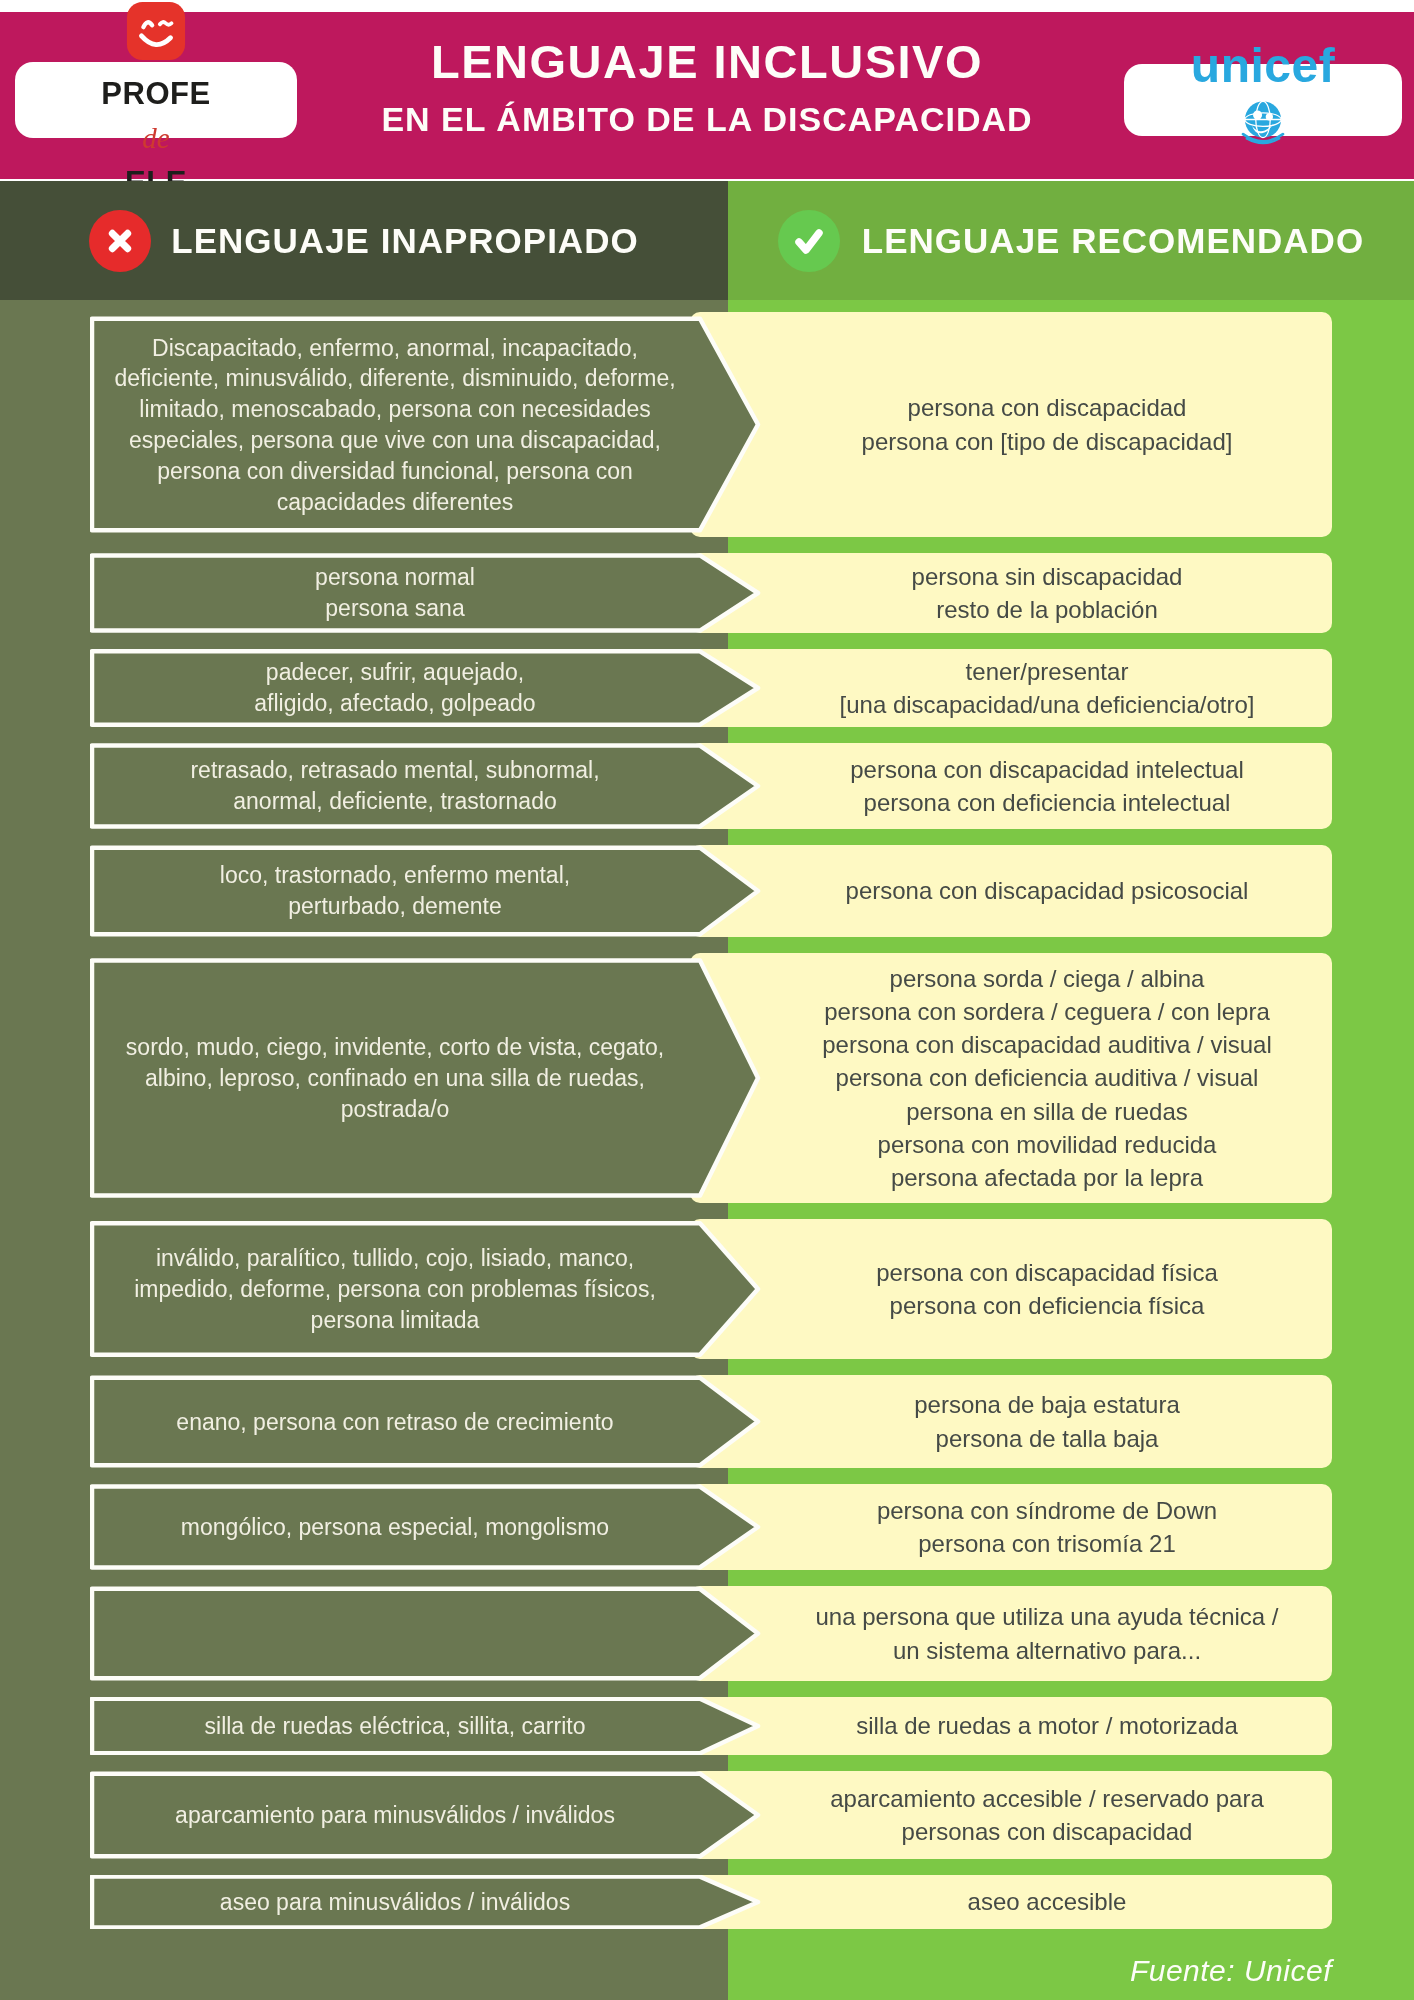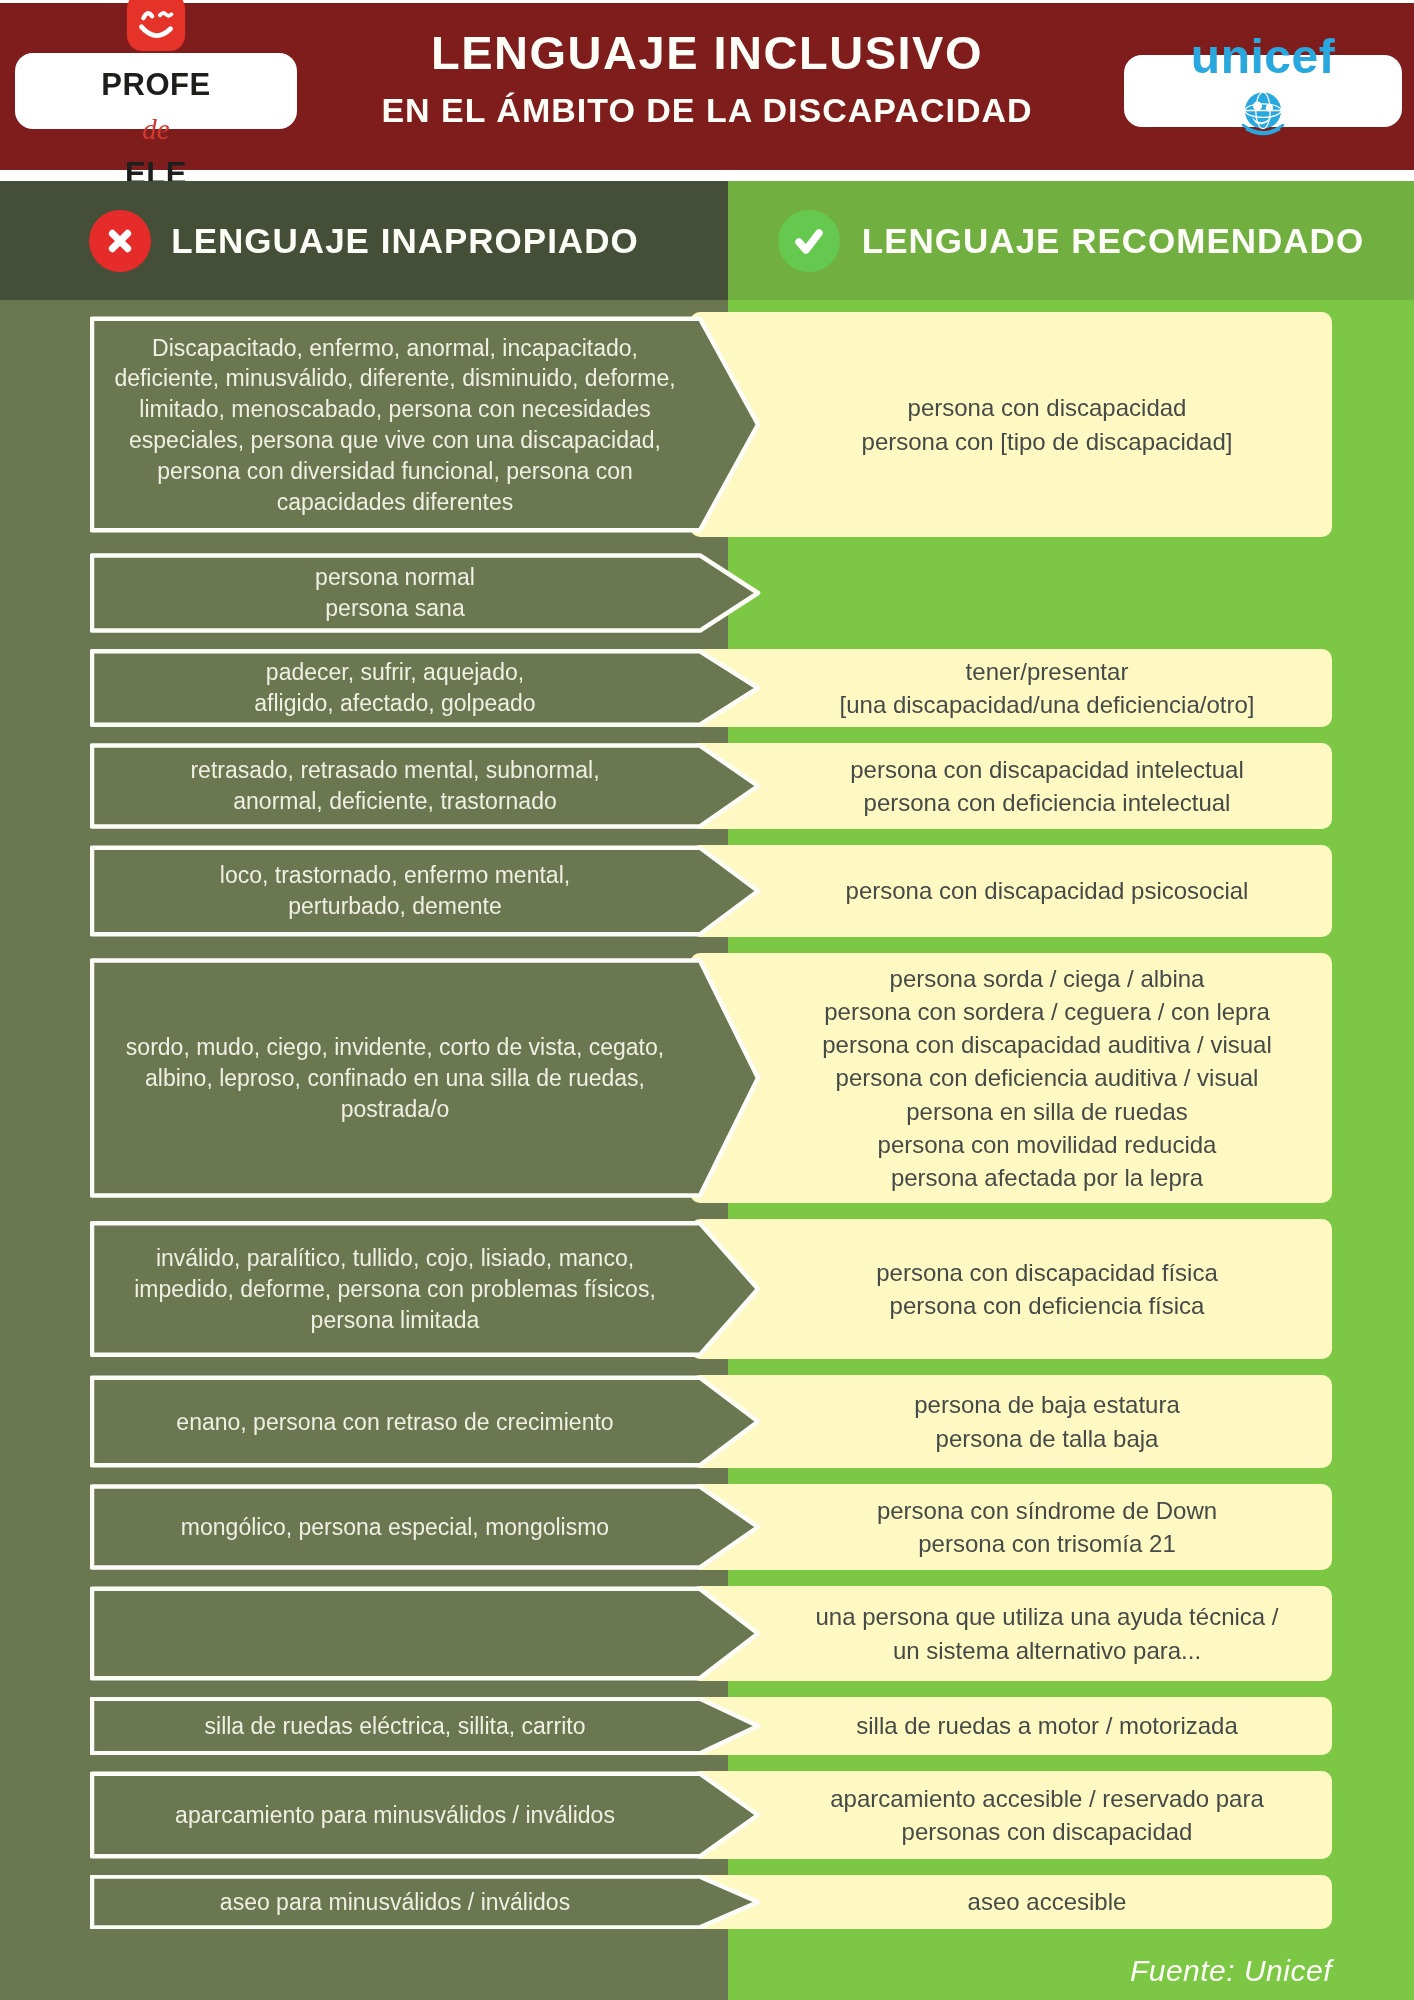--- a/index.html
+++ b/index.html
@@ -1,21 +1,21 @@
 <!DOCTYPE html>
 <html><head>
 <meta charset="utf-8">
 <style>
   html,body{margin:0;padding:0;background:#e8e8e8;}
   .page{
     position:relative;width:1414px;height:2000px;background:#ffffff;
     font-family:"Liberation Sans", sans-serif;overflow:hidden;margin:0 auto;
   }
   
-  .orange-bar{position:absolute;top:3px;left:0;right:0;height:167px;background:#7f1d1d;}
+  .orange-bar{position:absolute;top:12px;left:0;right:0;height:167px;background:#be185d;}
   .title-block{position:absolute;top:24px;left:290px;right:290px;text-align:center;color:#FDFDF8;}
   .main-title{font-size:47px;font-weight:bold;letter-spacing:1.5px;line-height:1.1;}
   .sub-title{font-size:34px;font-weight:bold;letter-spacing:1px;margin-top:12px;}
   .logo-card{position:absolute;background:#ffffff;border-radius:18px;display:flex;align-items:center;justify-content:center;flex-direction:column;}
   .profe-card{left:15px;top:50px;width:270px;height:76px;gap:10px;padding:0 6px;}
   .unicef-card{right:12px;top:52px;width:278px;height:72px;gap:6px;}
   .profe-word{font-weight:bold;font-size:31px;color:#1e1e1c;letter-spacing:.5px;}
   .profe-de{color:#CE3A30;font-family:"Liberation Serif", serif;font-style:italic;font-size:29px;margin:0 2px;}
   .unicef-word{color:#29A8DF;font-size:48px;font-weight:bold;letter-spacing:.5px;line-height:1;}
   
@@ -114,20 +114,22 @@
     <div class="row" style="height: 225px;">
       <div class="row-good">persona con discapacidad
 persona con [tipo de discapacidad]</div>
       <svg class="row-arrow" viewBox="0 0 672 100" preserveAspectRatio="none">
         <polygon points="2,3 610,3 668,50 610,97 2,97" fill="#6A7751" stroke="#FDFDF8" stroke-width="4.5" stroke-linejoin="round" vector-effect="non-scaling-stroke"></polygon>
       </svg>
       <div class="row-bad">Discapacitado, enfermo, anormal, incapacitado, deficiente, minusválido, diferente, disminuido, deforme, limitado, menoscabado, persona con necesidades especiales, persona que vive con una discapacidad, persona con diversidad funcional, persona con capacidades diferentes</div>
     </div>
 
     <div class="row" style="height: 80px;">
+      <div class="row-good">persona sin discapacidad
+resto de la población</div>
       <svg class="row-arrow" viewBox="0 0 672 100" preserveAspectRatio="none">
         <polygon points="2,3 610,3 668,50 610,97 2,97" fill="#6A7751" stroke="#FDFDF8" stroke-width="4.5" stroke-linejoin="round" vector-effect="non-scaling-stroke"></polygon>
       </svg>
       <div class="row-bad">persona normal
 persona sana</div>
     </div>
 
     <div class="row" style="height: 78px;">
       <div class="row-good">tener/presentar
 [una discapacidad/una deficiencia/otro]</div>

